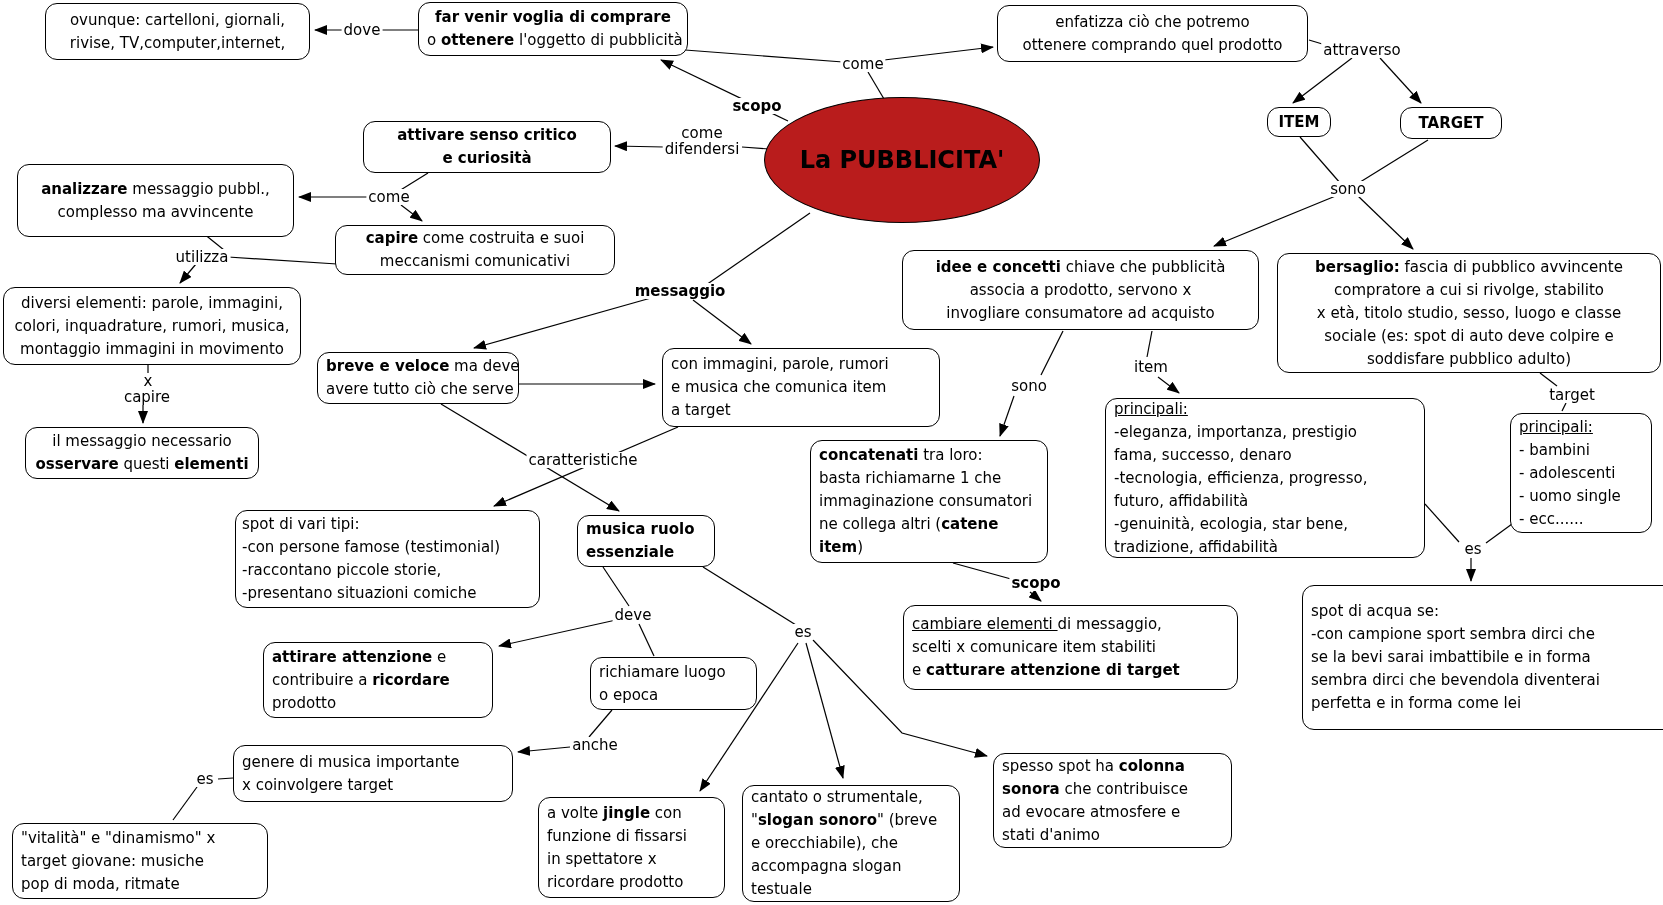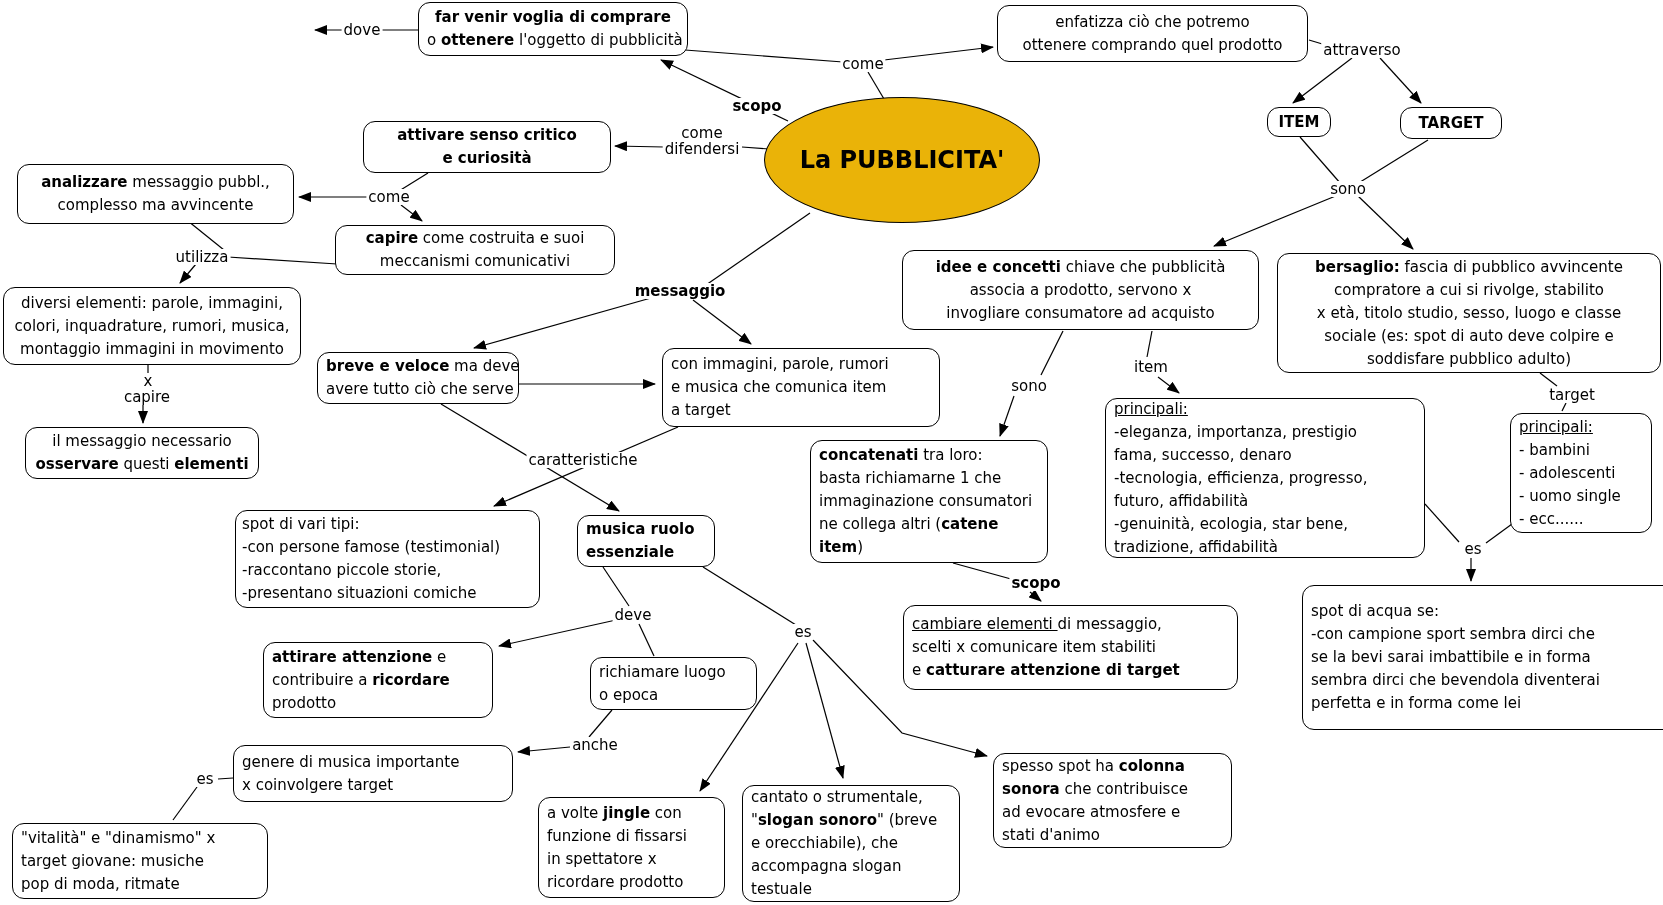--- a/index.html
+++ b/index.html
@@ -6,21 +6,21 @@
   #canvas{position:relative;width:1663px;height:905px;background:#fff;overflow:hidden;
           font-family:"DejaVu Sans","Liberation Sans",sans-serif;color:#000;}
   #edges{position:absolute;left:0;top:0;z-index:1;}
   .node{position:absolute;box-sizing:border-box;background:#fff;border:1.5px solid #000;
         border-radius:12px;padding:2px 8px;font-size:15px;line-height:23px;z-index:2;
         display:flex;flex-direction:column;justify-content:center;}
   .node.center{text-align:center;}
   .node .tline{white-space:nowrap;}
   .b{font-weight:bold;}
   .u{text-decoration:underline;}
-  .central{position:absolute;box-sizing:border-box;background:#eab308;border:1.5px solid #000;
+  .central{position:absolute;box-sizing:border-box;background:#b91c1c;border:1.5px solid #000;
            border-radius:50%;display:flex;align-items:center;justify-content:center;
            font-weight:bold;font-size:24px;z-index:2;}
   .lbl{position:absolute;transform:translate(-50%,-50%);background:#fff;padding:0 2px;
        font-size:15px;line-height:16px;text-align:center;white-space:nowrap;z-index:3;}
   .lbl.b{font-weight:bold;}
 </style>
 </head>
 <body>
 
 <div id="canvas">
@@ -77,39 +77,43 @@
       <polyline points="233,778 218,779" fill="none" stroke="#000000" stroke-width="1.2"></polyline>
       <polyline points="197,787 173,820" fill="none" stroke="#000000" stroke-width="1.2"></polyline>
       <polyline points="703,567 796,625" fill="none" stroke="#000000" stroke-width="1.2"></polyline>
       <polyline points="798,643 700,791" fill="none" stroke="#000000" stroke-width="1.2" marker-end="url(#arr)"></polyline>
       <polyline points="806,643 843,778" fill="none" stroke="#000000" stroke-width="1.2" marker-end="url(#arr)"></polyline>
       <polyline points="813,640 902,733 987,756" fill="none" stroke="#000000" stroke-width="1.2" marker-end="url(#arr)"></polyline>
     </svg>
   <div class="central" style="left: 764px; top: 97px; width: 276px; height: 126px;">
     <span>La PUBBLICITA'</span>
   </div>
+<div class="node center" style="left: 45px; top: 3px; width: 265px; height: 57px;">
+      <div class="tline"><span>ovunque: cartelloni, giornali,</span></div>
+      <div class="tline"><span>rivise, TV,computer,internet,</span></div>
+    </div>
     <div class="node center" style="left: 418px; top: 2px; width: 270px; height: 54px;">
       <div class="tline"><span class="b">far venir voglia di comprare</span></div>
       <div class="tline"><span>o </span><span class="b">ottenere</span><span> l'oggetto di pubblicità</span></div>
     </div>
     <div class="node center" style="left: 997px; top: 5px; width: 311px; height: 57px;">
       <div class="tline"><span>enfatizza ciò che potremo</span></div>
       <div class="tline"><span>ottenere comprando quel prodotto</span></div>
     </div>
     <div class="node center" style="left: 1267px; top: 107px; width: 64px; height: 30px;">
       <div class="tline"><span class="b">ITEM</span></div>
     </div>
     <div class="node center" style="left: 1400px; top: 107px; width: 102px; height: 32px;">
       <div class="tline"><span class="b">TARGET</span></div>
     </div>
     <div class="node center" style="left: 363px; top: 121px; width: 248px; height: 52px;">
       <div class="tline"><span class="b">attivare senso critico</span></div>
       <div class="tline"><span class="b">e curiosità</span></div>
     </div>
-    <div class="node center" style="left: 17px; top: 164px; width: 277px; height: 60px;">
+    <div class="node center" style="left: 17px; top: 164px; width: 277px; height: 73px;">
       <div class="tline"><span class="b">analizzare</span><span> messaggio pubbl.,</span></div>
       <div class="tline"><span>complesso ma avvincente</span></div>
     </div>
     <div class="node center" style="left: 335px; top: 225px; width: 280px; height: 50px;">
       <div class="tline"><span class="b">capire</span><span> come costruita e suoi</span></div>
       <div class="tline"><span>meccanismi comunicativi</span></div>
     </div>
     <div class="node center" style="left: 3px; top: 287px; width: 298px; height: 78px;">
       <div class="tline"><span>diversi elementi: parole, immagini,</span></div>
       <div class="tline"><span>colori, inquadrature, rumori, musica,</span></div>

